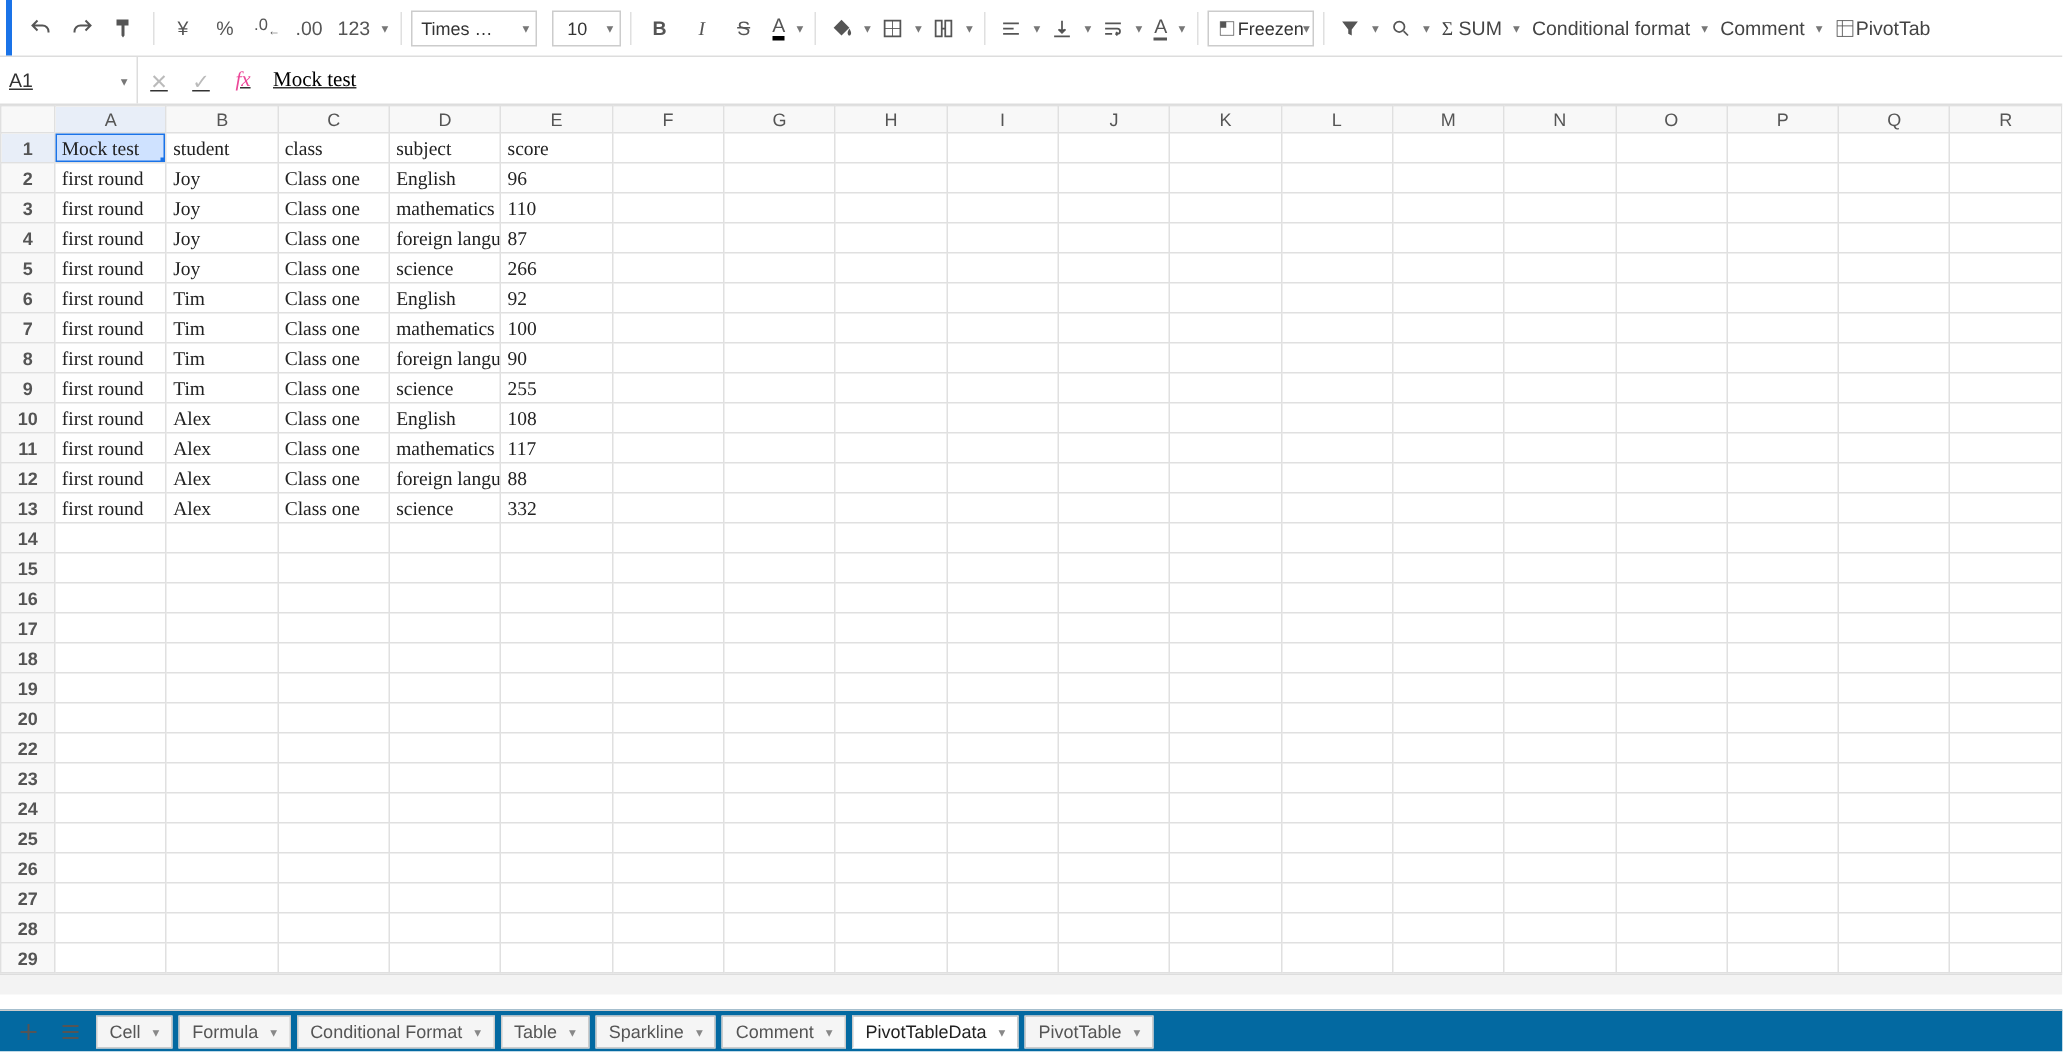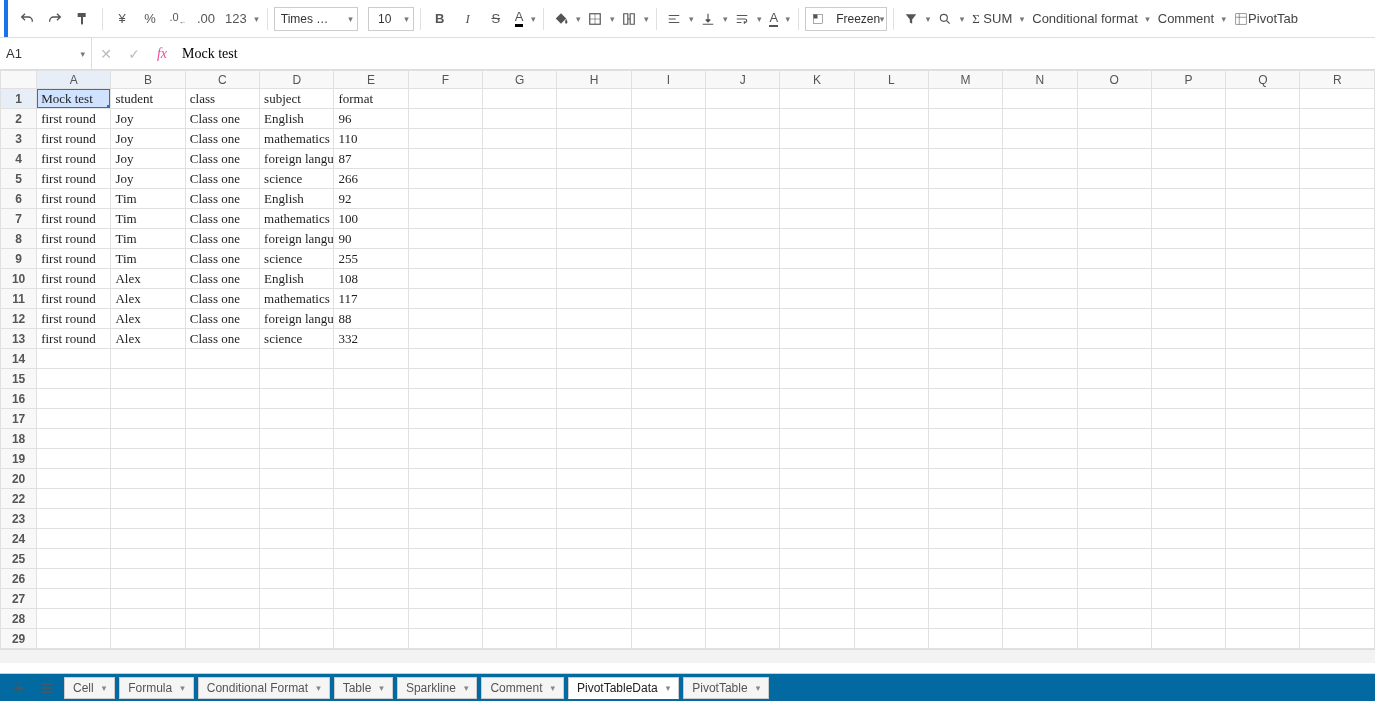--- a/index.html
+++ b/index.html
@@ -73,31 +73,32 @@
   border-bottom:3px solid #000;
   padding-bottom:0;
   line-height:14px;
 }
 .freeze-btn {
   border:1px solid #ccc;
   padding:0 6px;
   height:24px;
   display:inline-flex;
   align-items:center;
-  gap:12px;
+  gap:1px;
 }
 .tlabel { font-size:13px; color:#444; }
 
 
 .formula-row {
   height:32px;
   border-bottom:1px solid #ddd;
   display:flex;
   align-items:center;
   background:#fff;
+  text-decoration:underline;
 }
 .namebox {
   width:92px;
   height:100%;
   border-right:1px solid #ddd;
   display:flex;
   align-items:center;
   padding:0 6px;
   position:relative;
 }
@@ -404,21 +405,21 @@
           <th class="">R</th>
         </tr>
       </thead>
       <tbody>
         <tr>
           <th class="rowhdr col-sel">1</th>
           <td class="sel-cell">Mock test</td>
           <td>student</td>
           <td>class</td>
           <td>subject</td>
-          <td>format</td>
+          <td>score</td>
           <td></td>
           <td></td>
           <td></td>
           <td></td>
           <td></td>
           <td></td>
           <td></td>
           <td></td>
           <td></td>
           <td></td>

